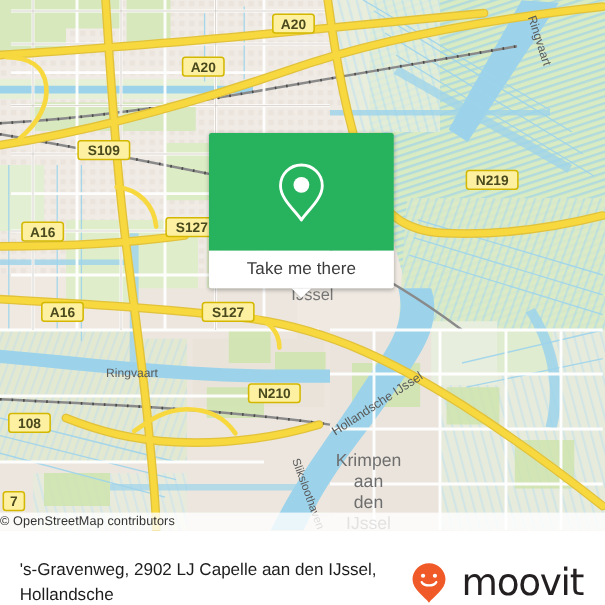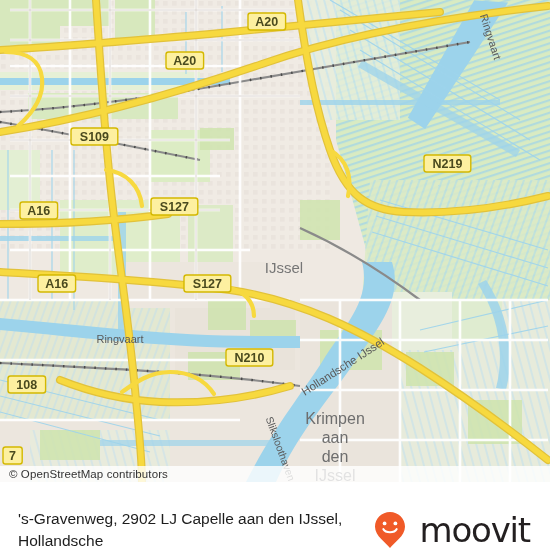--- a/index.html
+++ b/index.html
@@ -7,21 +7,21 @@
   body{font-family:"Liberation Sans","DejaVu Sans",sans-serif;}
   #app{position:relative;width:550px;height:550px;overflow:hidden;background:#fff;}
 
   
   #map{position:absolute;left:0;top:0;width:550px;height:482px;overflow:hidden;background:#efe9e2;}
   #map svg{display:block;}
 
   
   #attrib{position:absolute;left:0;top:466px;width:550px;height:16px;
           background:rgba(255,255,255,.80);display:flex;align-items:center;}
-  #attrib span{font-size:11.5px;color:#333;padding-left:9px;letter-spacing:.1px;}
+  #attrib span{font-size:11.5px;color:#333;padding-left:0;letter-spacing:.1px;}
 
   
   #card{position:absolute;left:190px;top:121px;width:168px;
         box-shadow:0 1px 4px rgba(0,0,0,.30);border-radius:2px;overflow:visible;}
   #card-green{height:107px;background:#27b25e;border-radius:2px 2px 0 0;
               display:flex;align-items:center;justify-content:center;}
   #card-white{height:34px;background:#fff;border-radius:0 0 2px 2px;
               display:flex;align-items:center;justify-content:center;}
   #card-white span{font-size:15.5px;color:#3b3b3b;letter-spacing:.1px;}
   #card-tail{position:absolute;left:50%;margin-left:-9px;top:100%;width:0;height:0;
@@ -241,20 +241,32 @@
             <text x="12.6" y="460" text-anchor="middle" font-size="12.5" font-weight="bold" fill="#4a4a1e" font-family="&quot;Liberation Sans&quot;, sans-serif">7</text>
           </g>
         </g>
     </svg>
 
     <div id="attrib">
       <span>© OpenStreetMap contributors</span>
     </div>
   </div>
 
+  <div id="card">
+    <div id="card-green" style="background: rgb(39, 178, 94);">
+      <svg width="46" height="58" viewBox="0 0 46 58">
+        <path d="M23 4 C12.5 4 4 12.4 4 22.8 C4 35 18 46 23 54 C28 46 42 35 42 22.8 C42 12.4 33.5 4 23 4 Z" fill="none" stroke="#ffffff" stroke-width="2.6" stroke-linejoin="round"></path>
+        <circle cx="23" cy="22" r="7.2" fill="#ffffff"></circle>
+      </svg>
+    </div>
+    <div id="card-white">
+      <span>Take me there</span>
+    </div>
+    <div id="card-tail"></div>
+  </div>
 
   <div id="footer">
     <div id="addr">
       <div>'s-Gravenweg, 2902 LJ Capelle aan den IJssel,</div>
       <div>Hollandsche</div>
     </div>
     <div id="brand">
       <svg width="32" height="38" viewBox="0 0 32 38">
         <path d="M16 1 C7.7 1 1 7.6 1 15.7 C1 25 12 31.5 16 37 C20 31.5 31 25 31 15.7 C31 7.6 24.3 1 16 1 Z" fill="#f05a28"></path>
         <circle cx="10.6" cy="12.4" r="1.9" fill="#ffffff"></circle>

